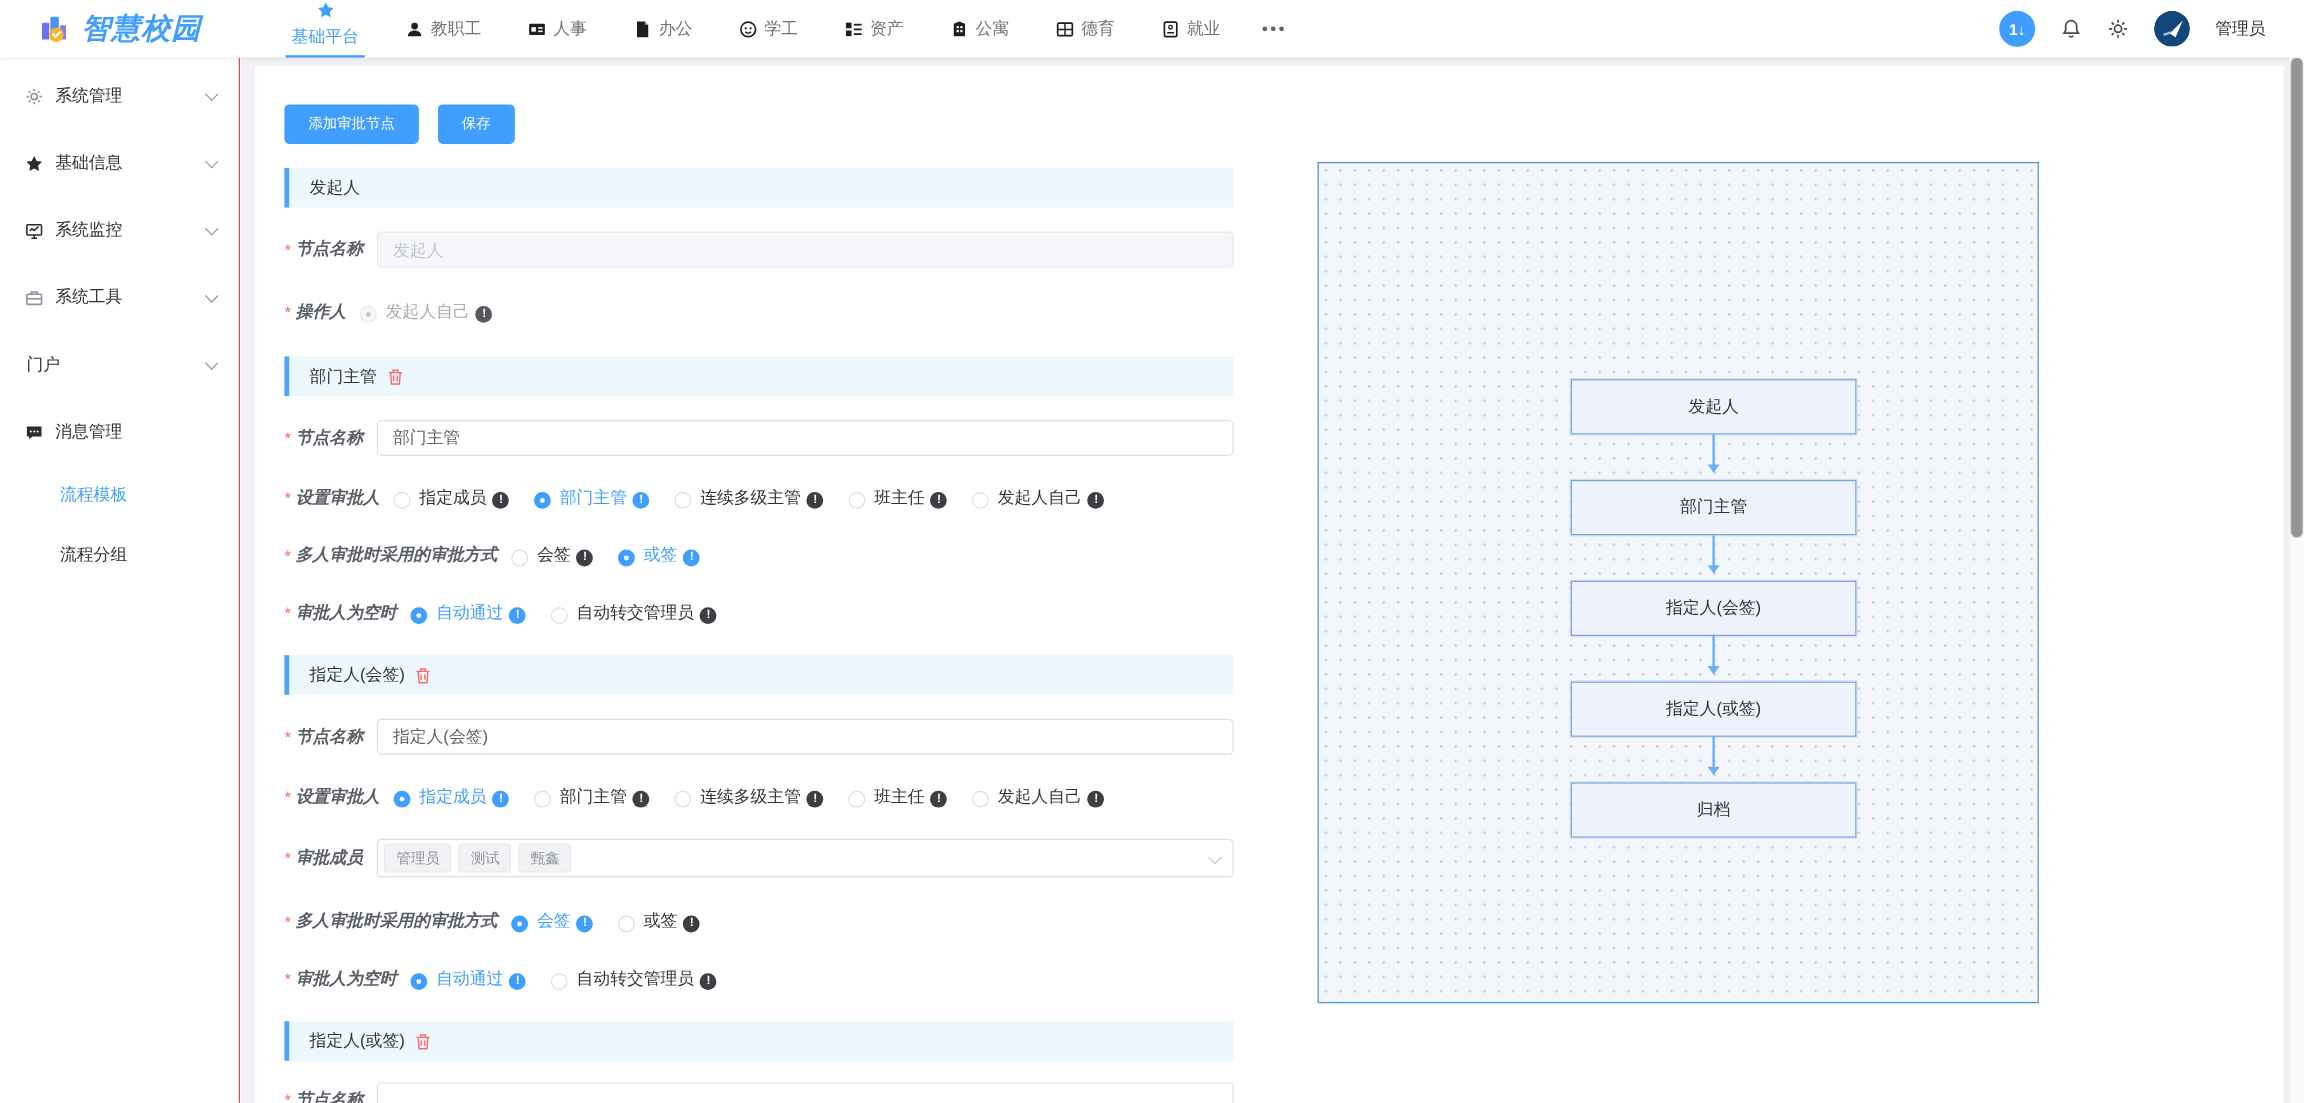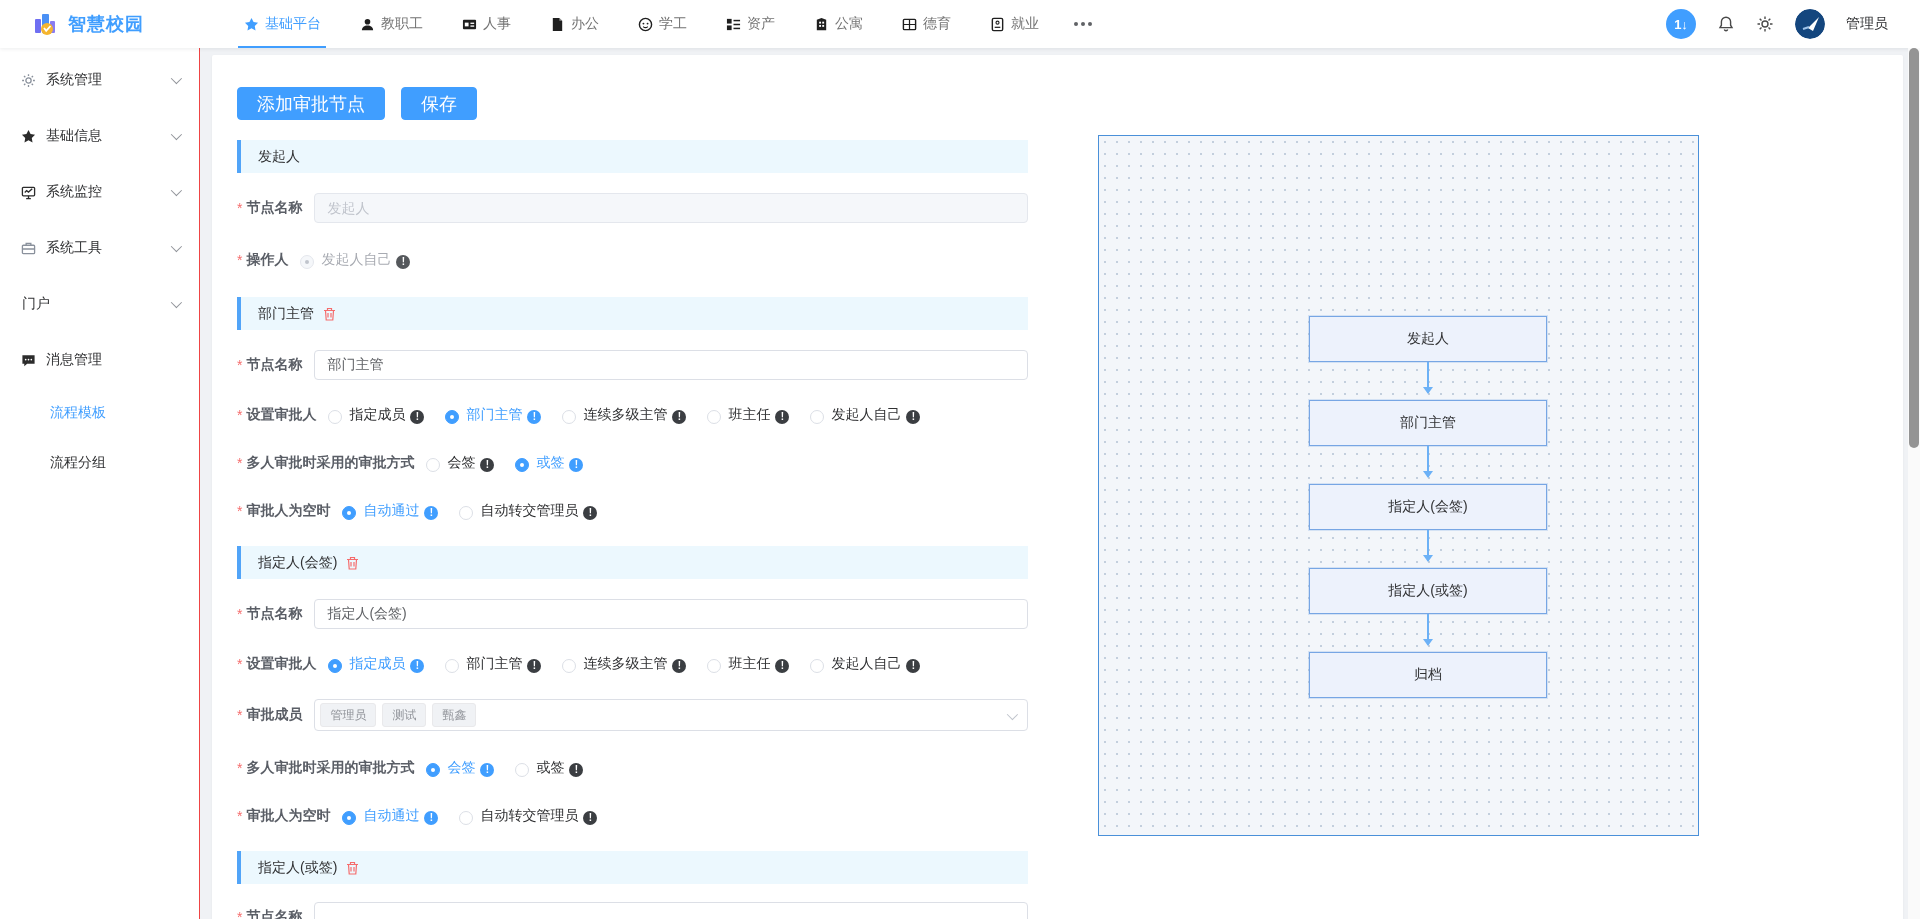--- a/index.html
+++ b/index.html
@@ -3,26 +3,26 @@
 <meta charset="utf-8">
 <style>
   * { box-sizing: border-box; margin: 0; padding: 0; }
   html,body { width:1920px; height:919px; overflow:hidden; }
   body { font-family:"Liberation Sans","DejaVu Sans",sans-serif; background:#f0f2f5; color:#303133; font-size:14px; }
 
   
   .navbar { position:fixed; top:0; left:0; width:1920px; height:48px; background:#fff;
             display:flex; align-items:center; z-index:30; box-shadow:0 1px 4px rgba(0,21,41,.08); }
   .logo { width:200px; display:flex; align-items:center; gap:10px; padding-left:32px; cursor:pointer; }
-  .logo-text { color:#409eff; font-size:18px; font-weight:bold; letter-spacing:1px; white-space:nowrap; }
+  .logo-text { color:#409eff; font-size:24px; font-weight:bold; letter-spacing:1px; white-space:nowrap;font-style:italic; }
   .nav-items { display:flex; align-items:center; height:48px; margin-left:24px; }
   .nav-item { display:flex; align-items:center; gap:6px; height:48px; padding:0 19px; cursor:pointer;
               color:#737373; position:relative; white-space:nowrap; }
   .nav-item .nic { width:16px; height:16px; display:flex; align-items:center; justify-content:center; color:#1f1f1f; }
-  .nav-item.active { color:#409eff; }
+  .nav-item.active { color:#409eff;flex-direction:column; }
   .nav-item.active .nic { color:#409eff; }
   .nav-item.active::after { content:""; position:absolute; left:14px; right:14px; bottom:0; height:2px; background:#409eff; }
   .nav-more { display:flex; gap:3px; align-items:center; padding:0 16px; height:48px; cursor:pointer; }
   .nav-more i { width:4px; height:4px; border-radius:50%; background:#606266; }
   .nav-right { margin-left:auto; display:flex; align-items:center; gap:21px; padding-right:32px; }
   .badge-circle { width:30px; height:30px; border-radius:50%; background:#409eff; color:#fff;
                   display:flex; align-items:center; justify-content:center; font-size:13px; font-weight:bold; cursor:pointer; }
   .hicon { width:18px; height:18px; color:#4a4a4a; cursor:pointer; display:flex; align-items:center; justify-content:center; }
   .avatar { width:30px; height:30px; border-radius:50%; overflow:hidden; cursor:pointer; }
   .user-name { color:#303133; cursor:pointer; }
@@ -43,32 +43,32 @@
   .sub-item.active { color:#409eff; }
   .no-icon { padding-left:22px; }
 
   
   .content { position:absolute; top:48px; left:200px; width:1708px; bottom:0; background:#f0f2f5; }
   .card { position:relative; margin:7px 5px 0 12px; width:1691px; height:1400px; background:#fff;
           border-radius:2px; box-shadow:0 1px 3px rgba(0,0,0,.05); }
   .form-col { width:816px; padding:32px 0 0 25px; }
 
   .btn { display:inline-flex; align-items:center; justify-content:center; height:33px; padding:0 19px;
-         background:#409eff; color:#fff; border:1px solid #409eff; border-radius:4px; font-size:18px; cursor:pointer; margin-right:12px; }
+         background:#409eff; color:#fff; border:1px solid #409eff; border-radius:4px; font-size:12px; cursor:pointer; margin-right:12px; }
   .toolbar-row { margin-bottom:20px; }
 
   .sec-header { width:791px; height:33px; background:#ecf8fe; border-left:4px solid #51a4f8;
                 display:flex; align-items:center; gap:9px; padding-left:17px; margin-bottom:20px; color:#303133; }
   .trash { width:14px; height:15px; color:#f56c6c; cursor:pointer; display:flex; align-items:center; }
 
   .frow { display:flex; align-items:center; width:791px; margin-bottom:20px; min-height:30px; }
   .frow.tight { margin-bottom:18px; }
   .frow.loose { margin-bottom:22px; }
   .req { color:#f56c6c; margin-right:4px; font-size:14px; }
-  .flabel { font-weight:bold; color:#5a5e66; margin-right:12px; white-space:nowrap; }
+  .flabel { font-weight:bold; color:#5a5e66; margin-right:12px; white-space:nowrap;font-style:italic; }
 
   .tinput { flex:1; height:30px; border:1px solid #dcdfe6; border-radius:4px; padding:0 12px;
             font-size:14px; color:#606266; font-family:inherit; background:#fff; outline:none; }
   .tinput:disabled { background:#f5f7fa; border-color:#e4e7ed; color:#c0c4cc; }
   .tinput::placeholder { color:#c0c4cc; }
 
   .radio { display:inline-flex; align-items:flex-end; margin-right:21px; cursor:pointer; color:#303133; }
   .rdot { width:14px; height:14px; border:1px solid #dcdfe6; border-radius:50%; background:#fff; position:relative; flex:0 0 auto; }
   .rlabel { margin-left:7px; }
   .radio.checked .rdot { background:#409eff; border-color:#409eff; }

